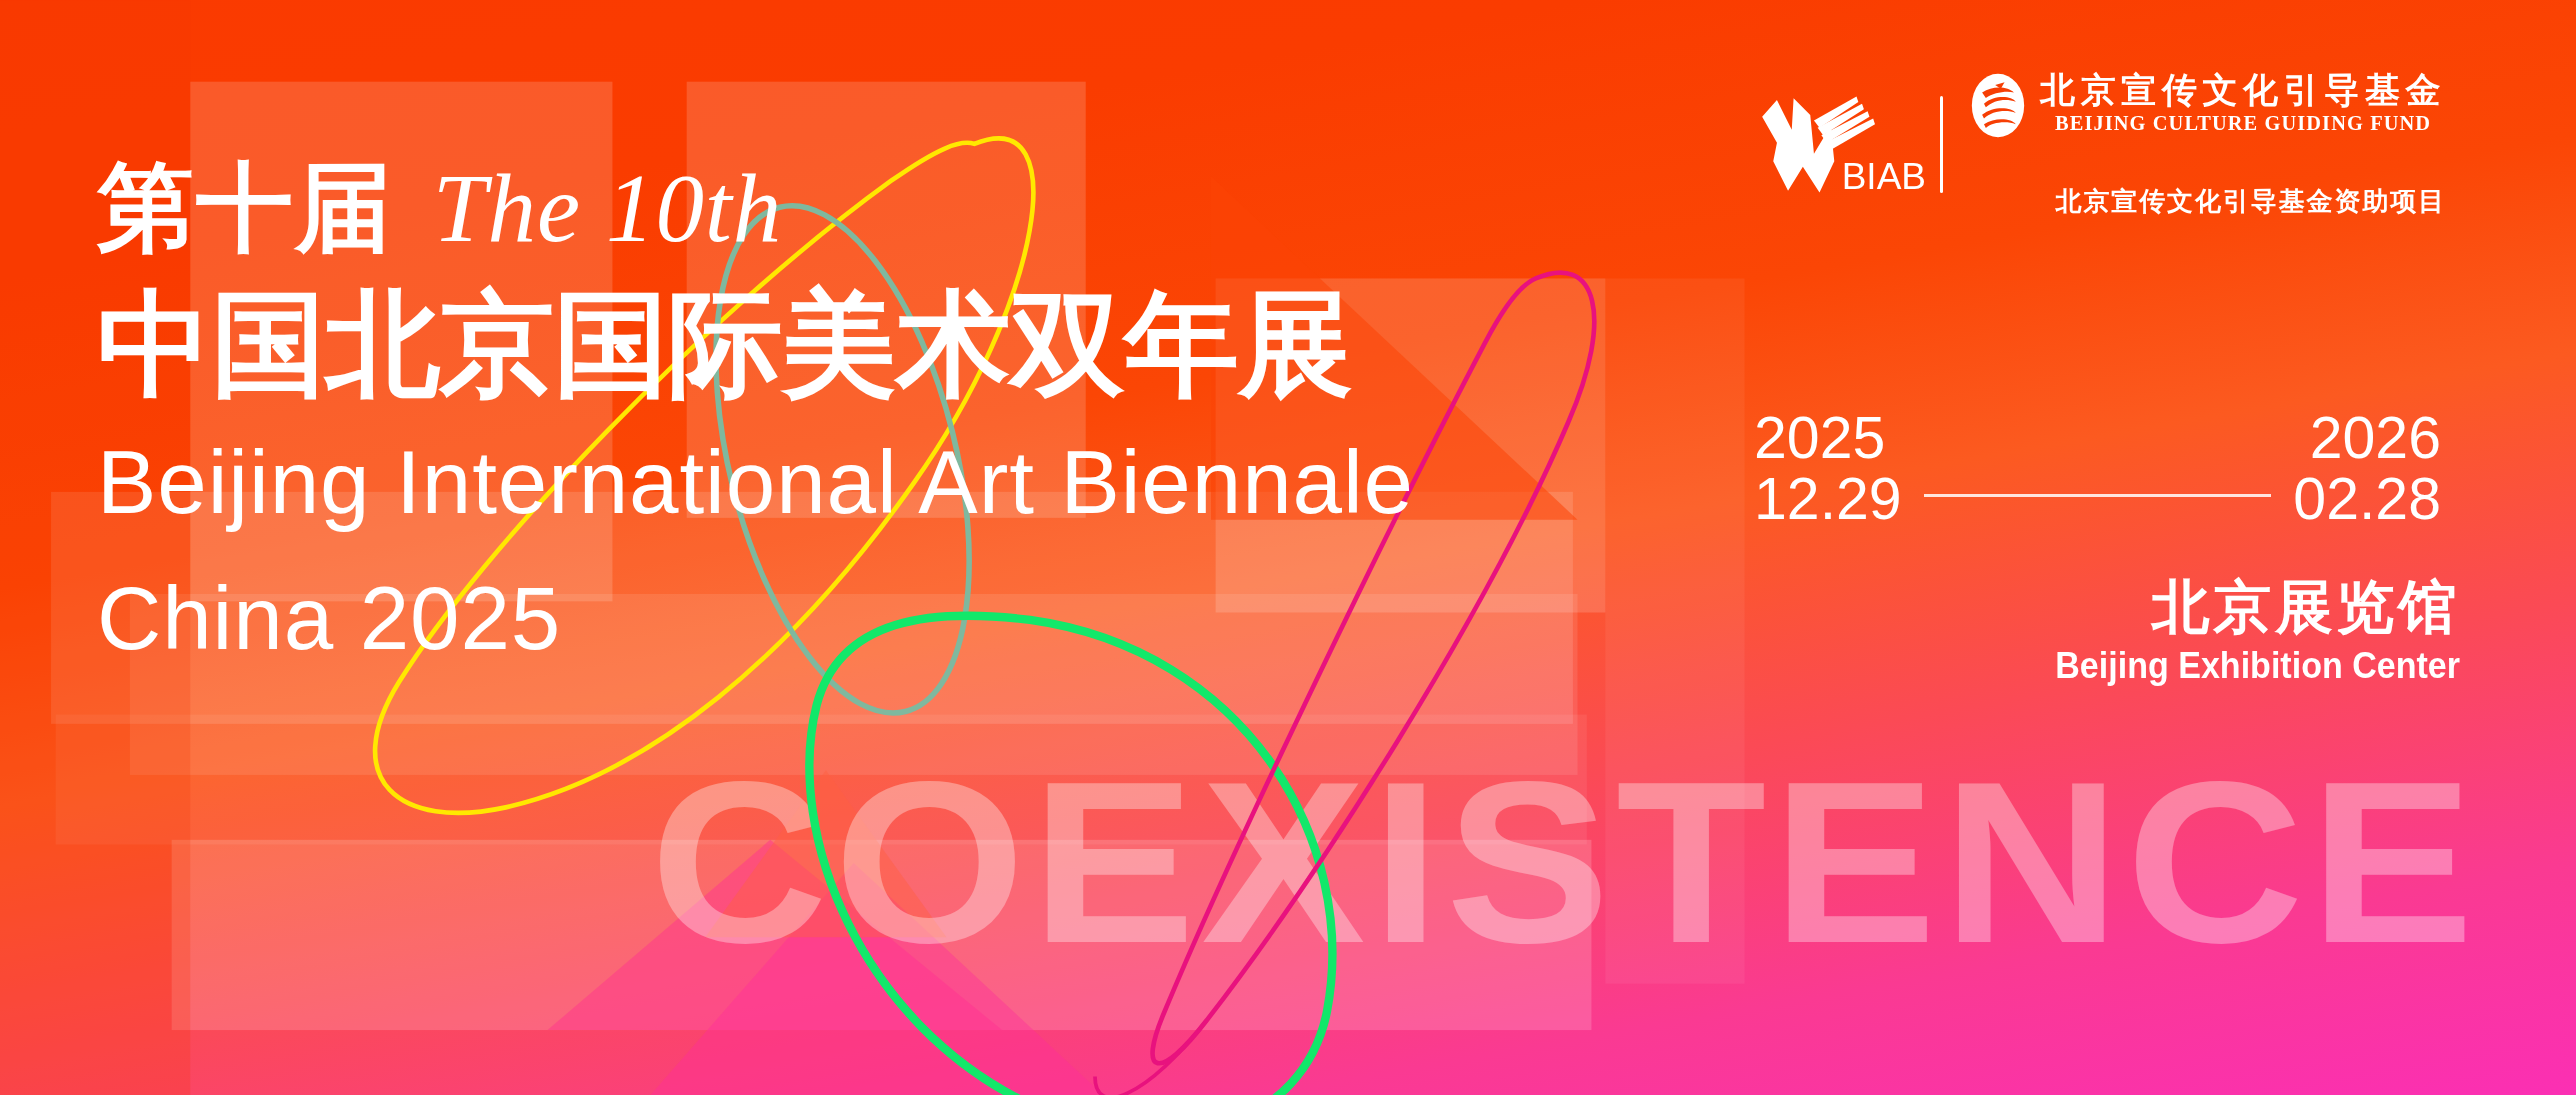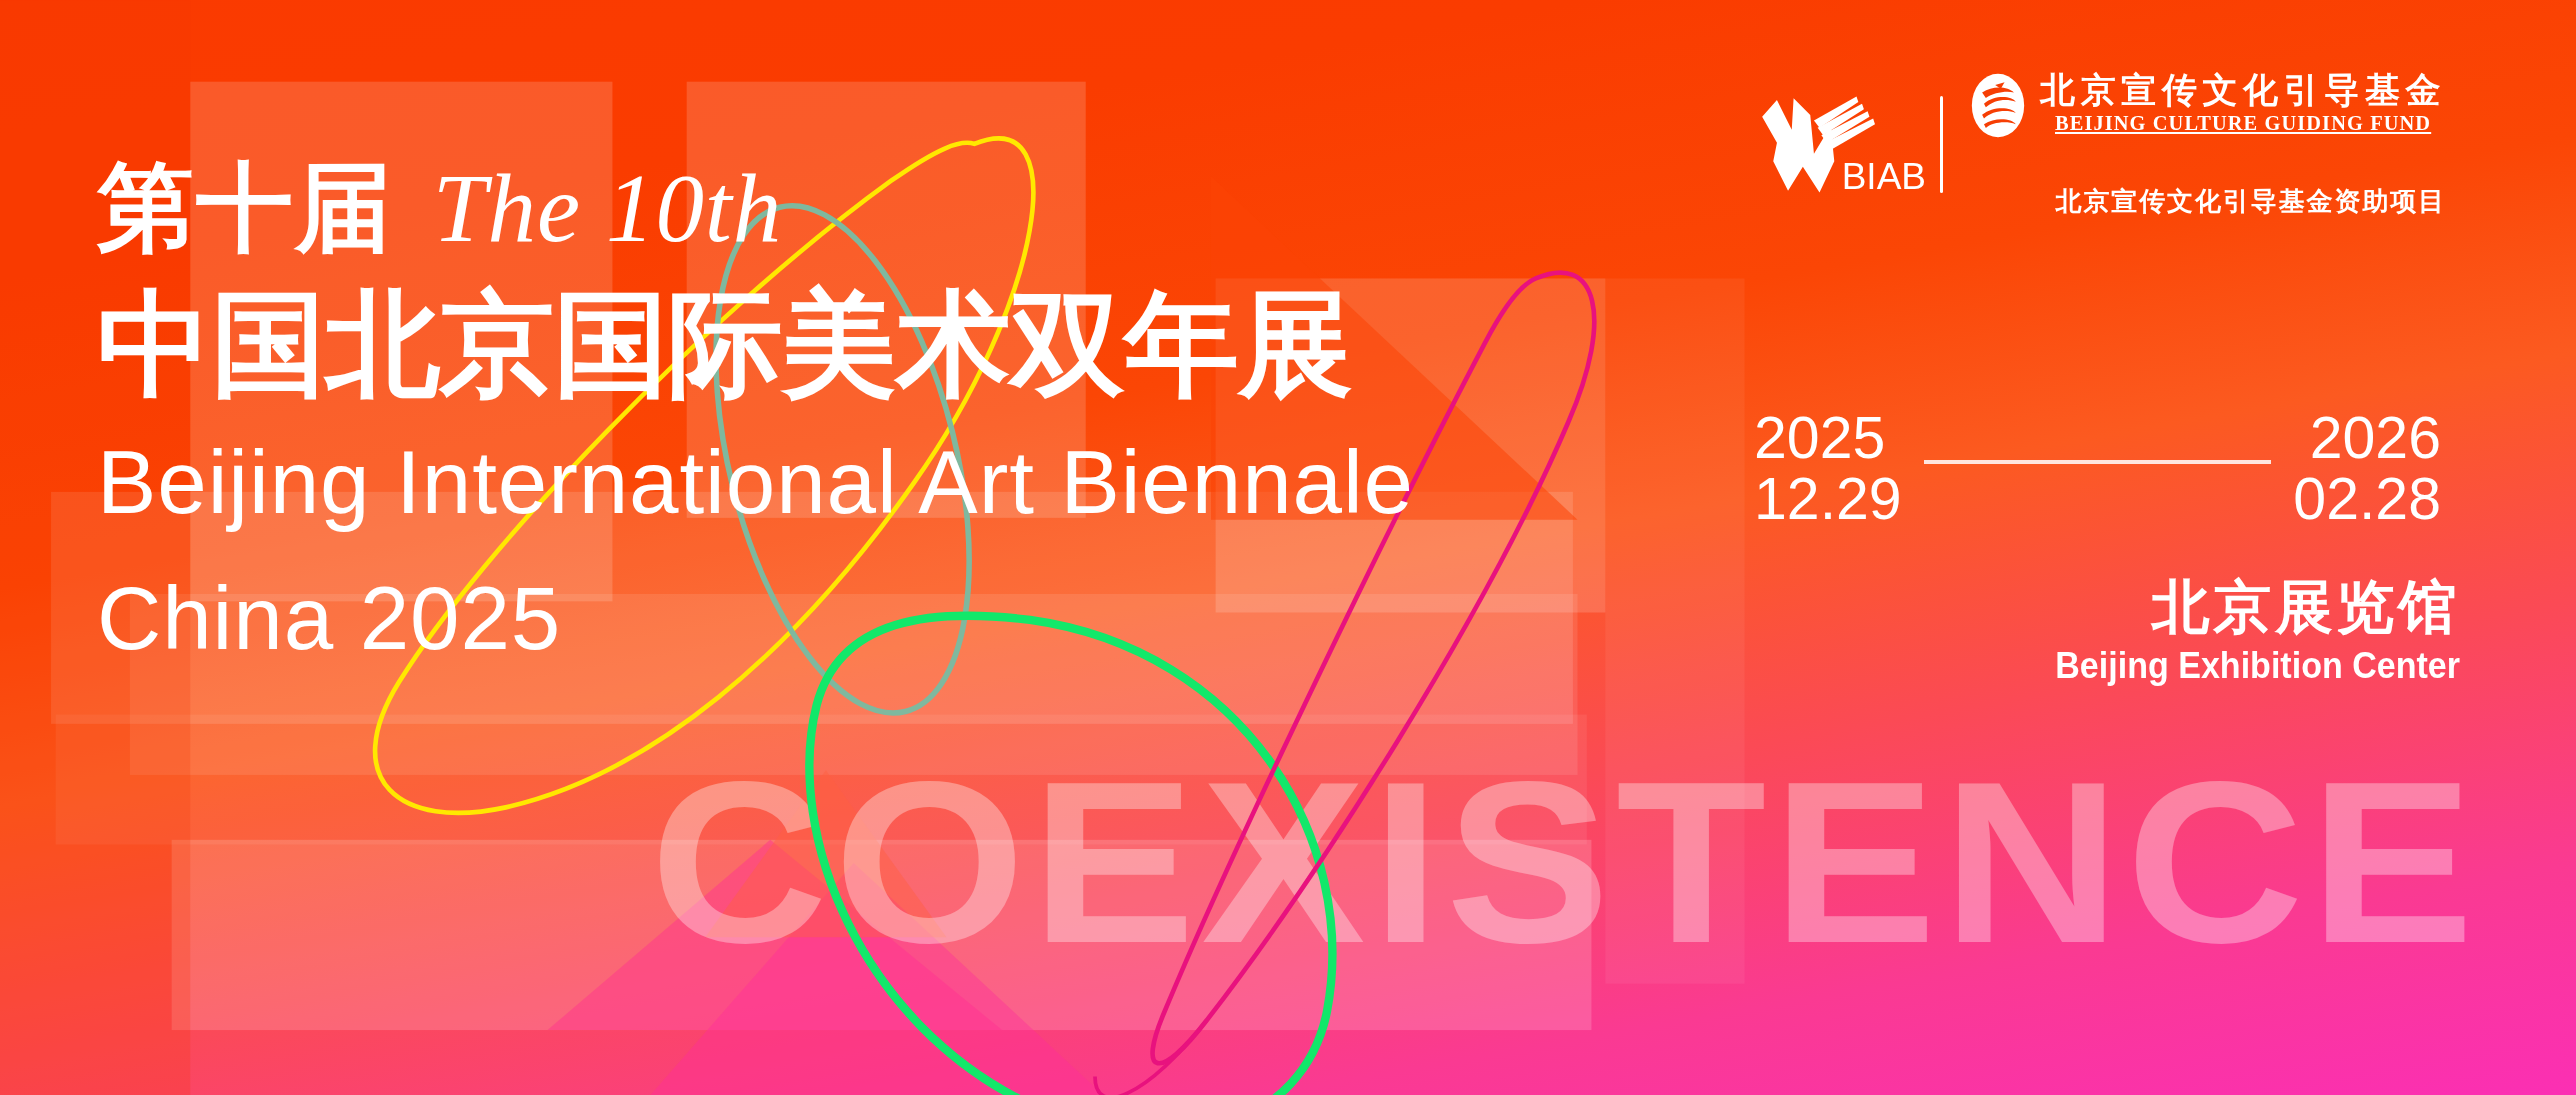--- a/index.html
+++ b/index.html
@@ -68,30 +68,30 @@
   #fund-logo{display:flex;flex-direction:column;align-items:flex-end;gap:36px;}
   #fund-top{display:flex;align-items:center;gap:13px;}
   #fund-mark{width:58px;height:71px;display:block;}
   #fund-words{display:flex;flex-direction:column;align-items:center;}
   #fund-cn{
     font-size:35px;font-weight:700;color:#fff;line-height:1.05;letter-spacing:5.6px;
     font-family:"DejaVu Sans", sans-serif;white-space:nowrap;
   }
   #fund-en{
     font-size:20.4px;font-weight:700;color:#fff;letter-spacing:1.1px;line-height:1.5;
-    font-family:"Liberation Serif", serif;white-space:nowrap;text-decoration:underline;
+    font-family:"Liberation Serif", serif;white-space:nowrap;
   }
   #fund-sub{
     margin-top:7.4px;
     font-size:26px;font-weight:600;color:#fff;letter-spacing:1.9px;
     font-family:"DejaVu Sans", sans-serif;white-space:nowrap;
   }
 
   
-  #dates{position:absolute;left:1754px;top:408px;width:687px;display:flex;align-items:flex-start;}
+  #dates{position:absolute;left:1754px;top:408px;width:687px;display:flex;align-items:center;}
   .date-col{font-size:59px;font-weight:300;color:#fff;line-height:1.04;
     font-family:"Liberation Sans", sans-serif;letter-spacing:0px;}
   .date-col.right{text-align:right;}
   #date-rule{flex:1;height:3.7px;background:#fff;opacity:.85;margin:52px 22px 0 22px;}
 
   
   #venue{position:absolute;left:1745px;top:575px;width:715px;text-align:right;}
   #venue-cn{
     font-size:58px;font-weight:700;color:#fff;letter-spacing:3.7px;line-height:1.12;
     font-family:"DejaVu Sans", sans-serif;

